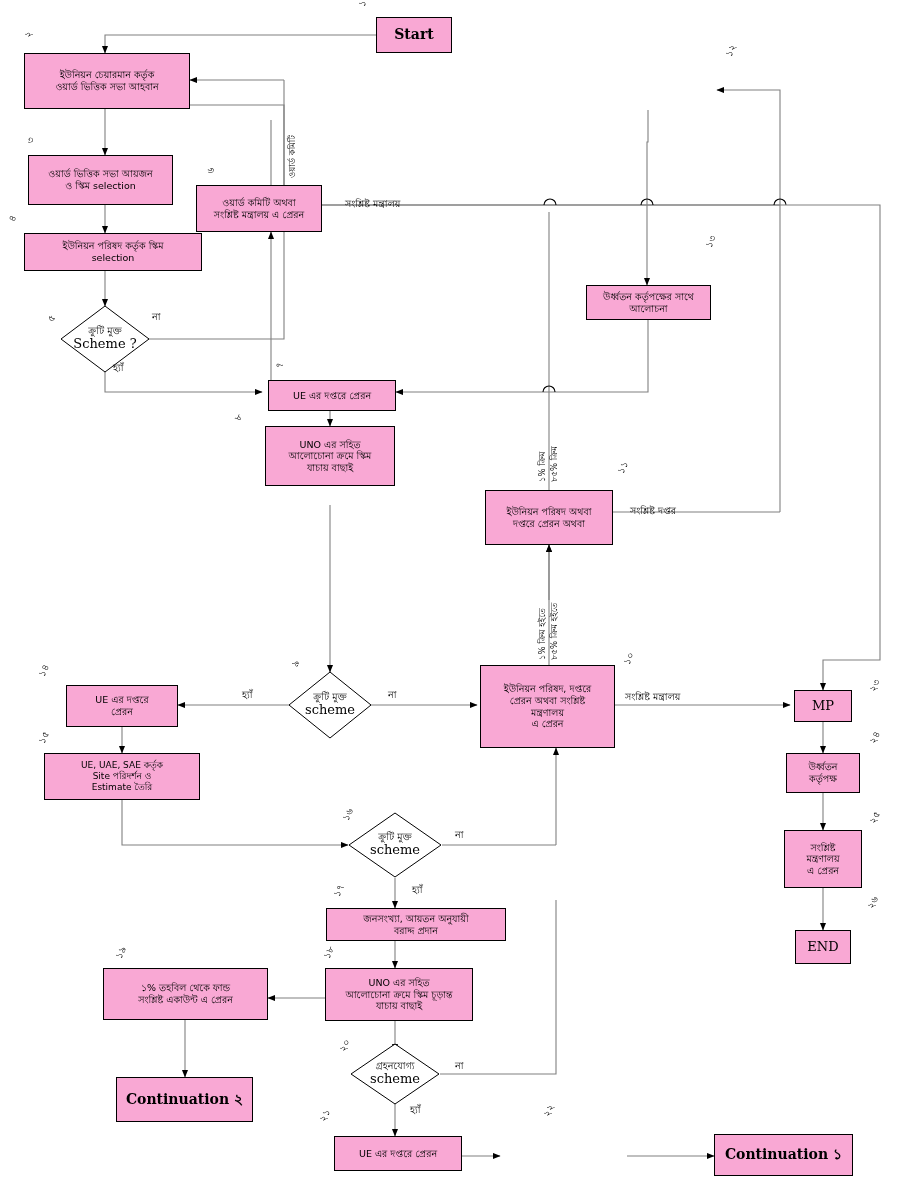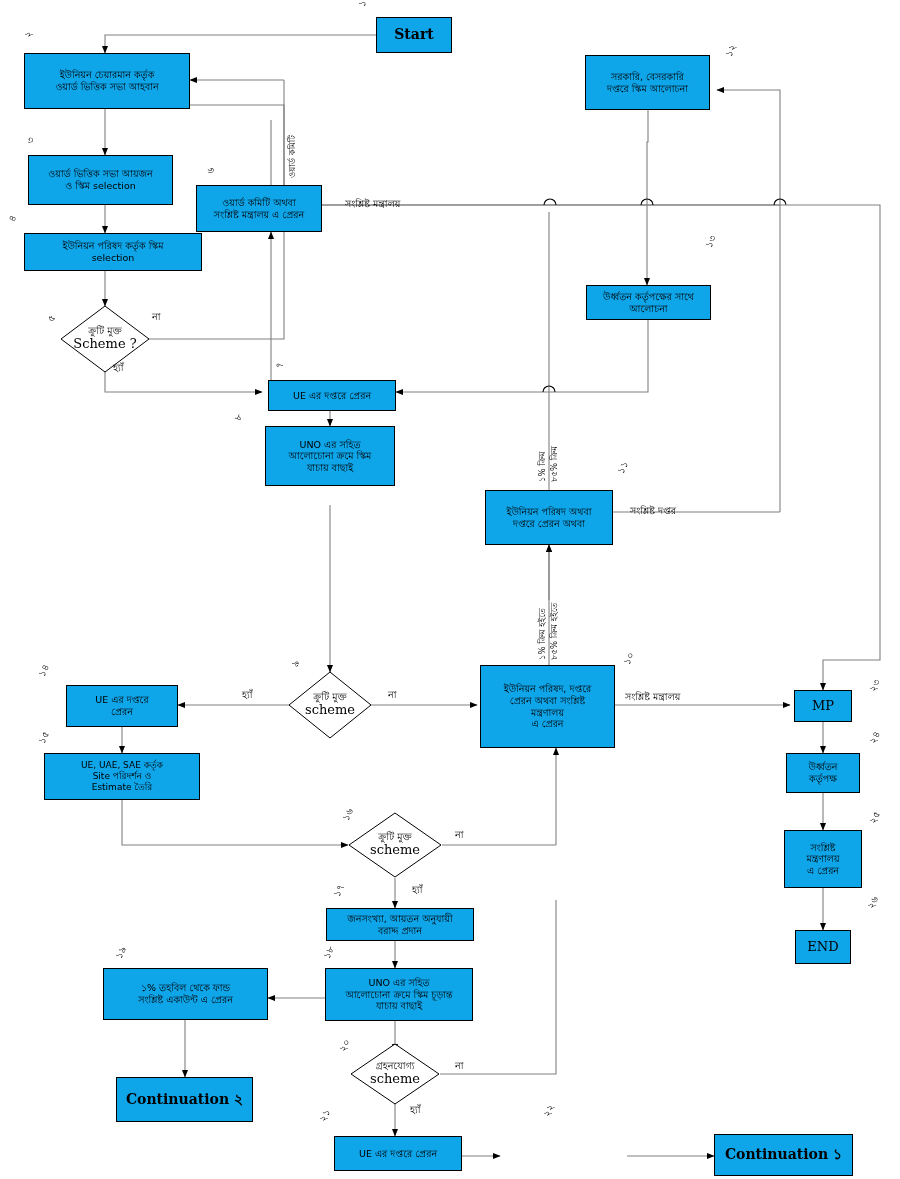--- a/index.html
+++ b/index.html
@@ -22,21 +22,21 @@
     left: 0;
     top: 0;
     width: 900px;
     height: 1179px;
     pointer-events: none;
   }
   .node {
     position: absolute;
     box-sizing: border-box;
     border: 1px solid #000000;
-    background: #0ea5e9;
+    background: #f9a8d4;
     display: flex;
     align-items: center;
     justify-content: center;
     text-align: center;
     line-height: 1.22;
     color: #000000;
     font-family: "DejaVu Sans", "Liberation Sans", sans-serif;
     font-size: 9.5px;
     padding: 1px 2px;
   }
@@ -296,24 +296,20 @@
     <span class="ln">এ প্রেরন</span>
   </div>
   <div class="stepnum" style="left:620px; top:661px;">১০</div>
 
   <div class="node" style="left:485px; top:490px; width:128px; height:55px; flex-direction:column;">
     <span class="ln">ইউনিয়ন পরিষদ অথবা</span>
     <span class="ln">দপ্তরে প্রেরন অথবা</span>
   </div>
   <div class="stepnum" style="left:614px; top:470px;">১১</div>
 
-  <div class="node" style="left:585px; top:55px; width:125px; height:55px; flex-direction:column;">
-    <span class="ln">সরকারি, বেসরকারি</span>
-    <span class="ln">দপ্তরে  স্কিম আলোচনা</span>
-  </div>
   <div class="stepnum" style="left:722px; top:53px;">১২</div>
 
   <div class="node" style="left:586px; top:285px; width:125px; height:35px; flex-direction:column;">
     <span class="ln">উর্ধ্বতন কর্তৃপক্ষের সাথে</span>
     <span class="ln">আলোচনা</span>
   </div>
   <div class="stepnum" style="left:702px; top:244px;">১৩</div>
 
   <div class="node" style="left:66px; top:685px; width:112px; height:42px; flex-direction:column;">
     <span class="ln">UE এর দপ্তরে</span>
@@ -332,21 +328,21 @@
     <svg class="dshape" width="94" height="66" style="left:-47px; top:-33px;">
       <polygon points="47,1 93,33 47,65 1,33" fill="#ffffff" stroke="#000000" stroke-width="1"></polygon>
     </svg>
     <div class="dtext" style="left:-47px; top:-33px; width:94px; height:66px;">
       <span>ক্রুটি মুক্ত</span>
       <span class="en">scheme</span>
     </div>
   </div>
   <div class="stepnum" style="left:339px; top:817px;">১৬</div>
 
-  <div class="node" style="left:326px; top:908px; width:148px; height:33px; flex-direction:column;">
+  <div class="node" style="left:326px; top:908px; width:180px; height:33px; flex-direction:column;">
     <span class="ln">জনসংখ্যা, আয়তন অনুযায়ী</span>
     <span class="ln">বরাদ্দ প্রদান</span>
   </div>
   <div class="stepnum" style="left:330px; top:893px;">১৭</div>
 
   <div class="node" style="left:325px; top:968px; width:148px; height:53px; flex-direction:column;">
     <span class="ln">UNO এর সহিত</span>
     <span class="ln">আলোচোনা ক্রমে স্কিম চূড়ান্ত</span>
     <span class="ln">যাচায় বাছাই</span>
   </div>

